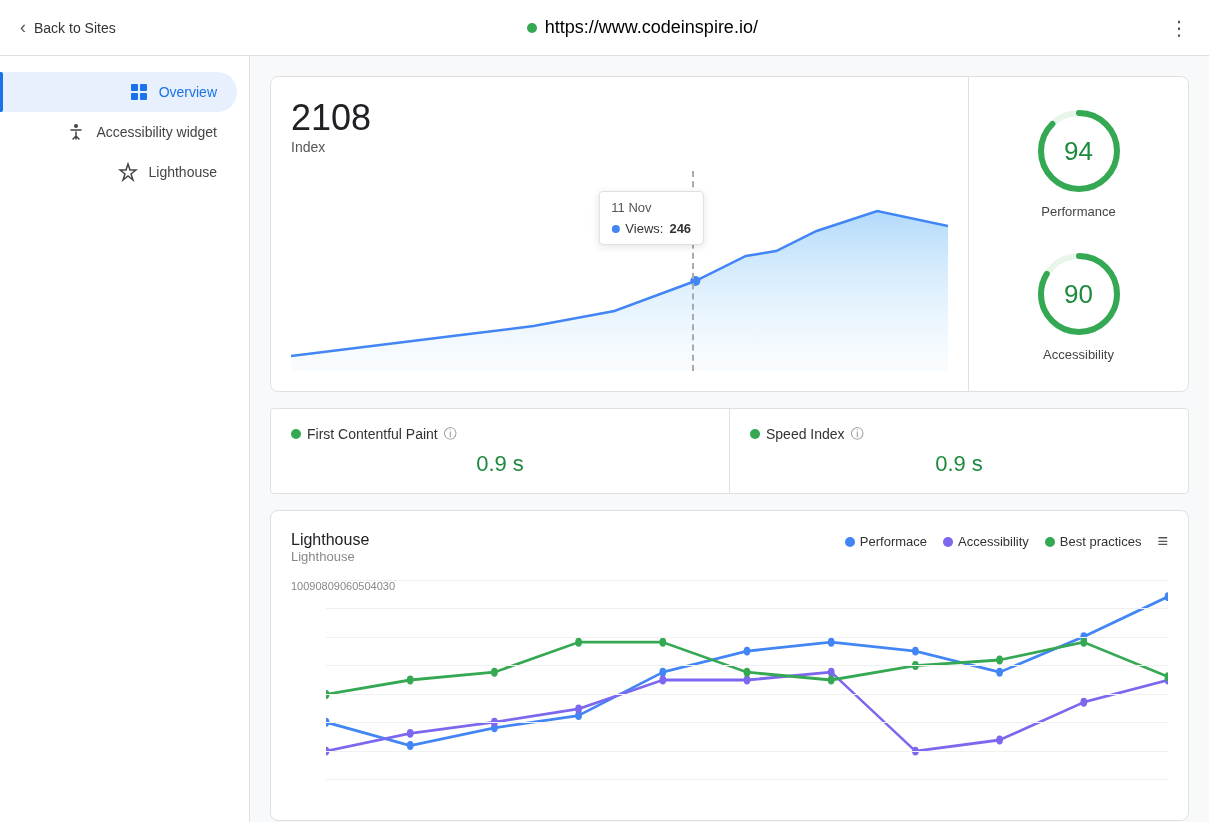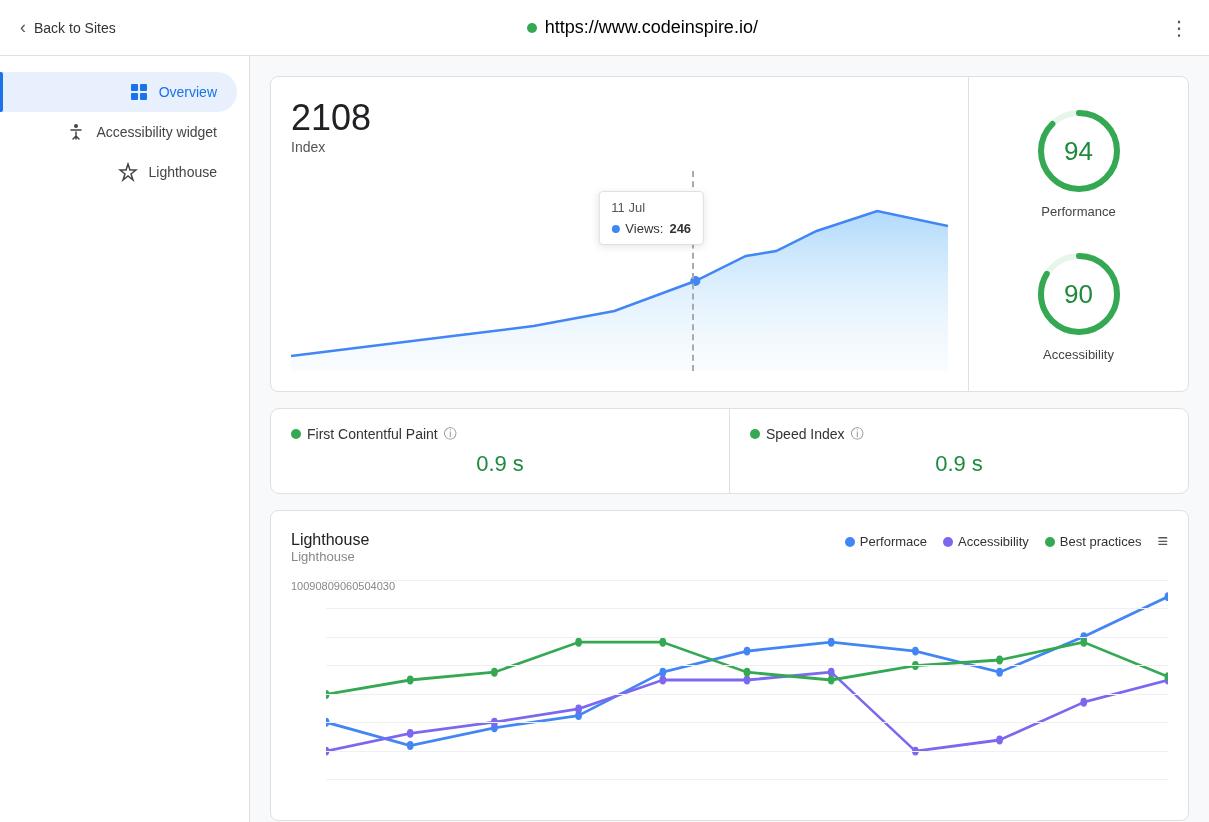--- a/index.html
+++ b/index.html
@@ -131,21 +131,21 @@
       transform: translate(-50%, -50%);
       font-size: 26px;
       font-weight: 500;
       color: #1e8a3e;
     }
 
     
     .bottom-metrics {
       display: flex;
       background: #fff;
-      border-radius: 9px;
+      border-radius: 4px;
       border: 1px solid #e0e0e0;
       overflow: hidden;
       margin-bottom: 16px;
     }
     .metric-card {
       flex: 1;
       padding: 16px 20px;
       border-right: 1px solid #e0e0e0;
     }
     .metric-card:last-child { border-right: none; }
@@ -267,21 +267,21 @@
 
     <div class="top-card">
 
       <div class="chart-section">
         <div class="views-count">2108</div>
         <div class="views-label">Index</div>
 
         <div class="chart-area">
           
           <div class="tooltip-box">
-            <div class="tooltip-date">11 Jul</div>
+            <div class="tooltip-date">11 Nov</div>
             <div class="tooltip-row">
               <div class="tooltip-dot"></div>
               <span>Views:</span>
               <span class="tooltip-value">246</span>
             </div>
           </div>
           <div class="dashed-line"></div>
 
           <svg class="area-chart-container" viewBox="0 0 650 200" preserveAspectRatio="none">
             <defs>

